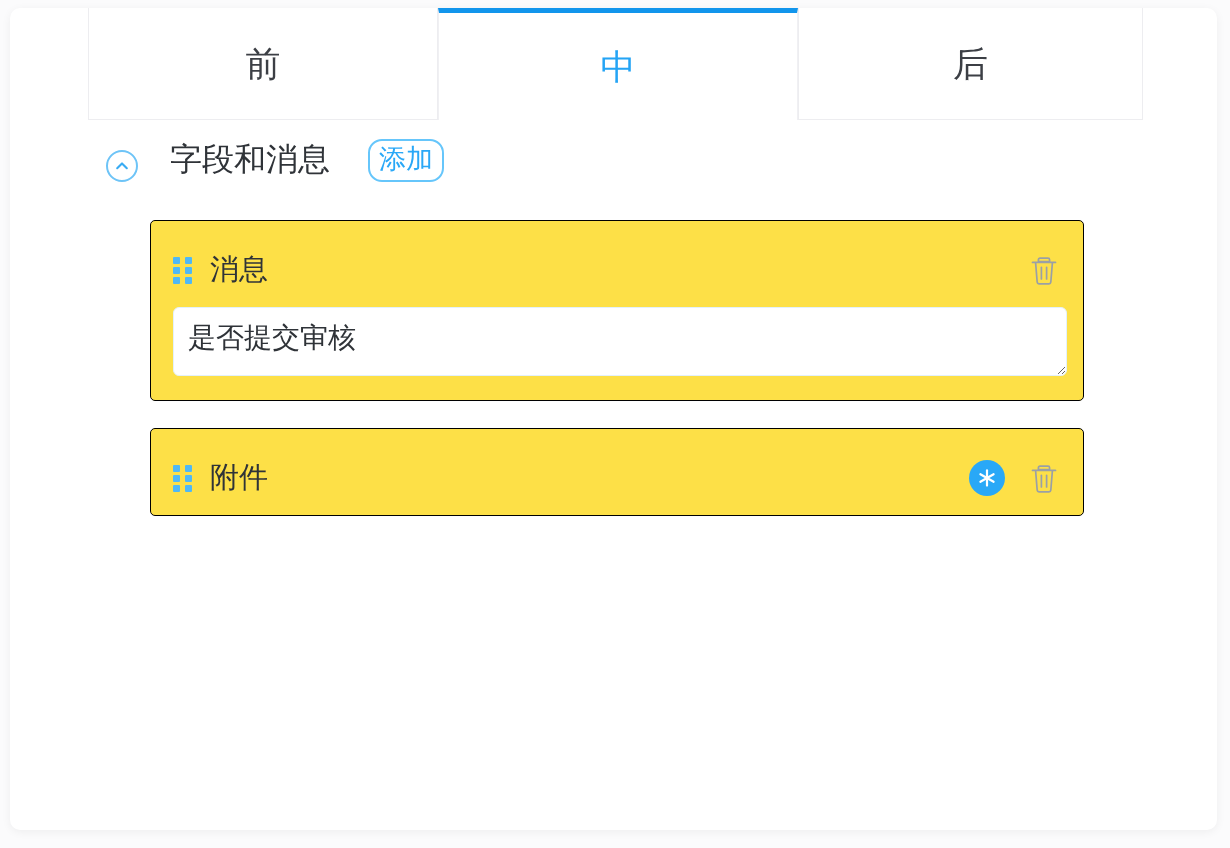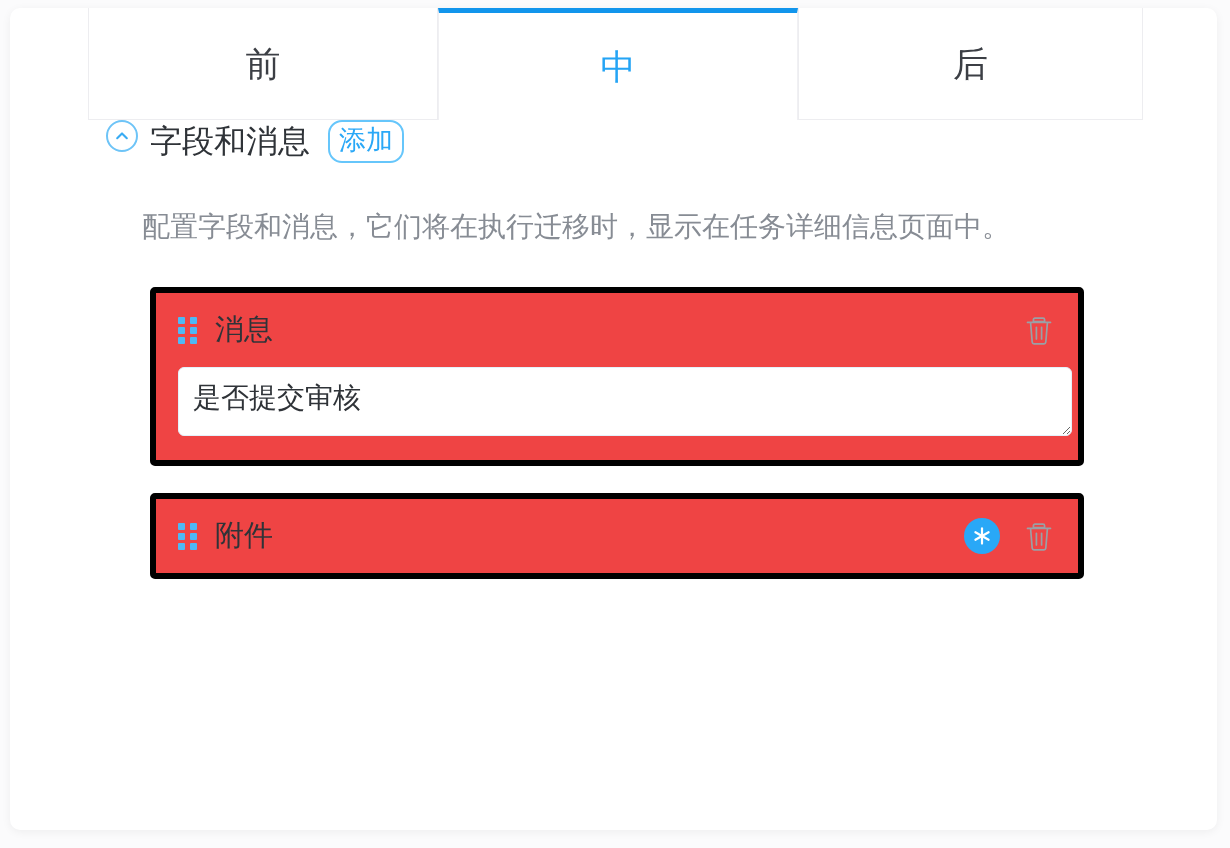--- a/index.html
+++ b/index.html
@@ -68,23 +68,24 @@
 
   
   .section {
     position: absolute;
     left: 0;
     top: 112px;
     right: 0;
   }
   .section-head {
     display: flex;
-    align-items: flex-start;
+    align-items: flex-end;
     padding-left: 96px;
     height: 62px;
+    gap: 20px;
   }
   .collapse-icon {
     width: 32px;
     height: 32px;
     border-radius: 50%;
     border: 2px solid #6ec4f7;
     display: flex;
     align-items: center;
     justify-content: center;
     box-sizing: border-box;
@@ -119,25 +120,25 @@
     color: #878c94;
   }
 
   
   .cards {
     margin: 38px 0 0 140px;
     width: 934px;
   }
   .card {
     box-sizing: border-box;
-    border: 6px solid #000000;
+    border: 1px solid #000000;
     border-radius: 5px;
-    background: #ef4444;
+    background: #fde047;
     margin-bottom: 27px;
-    padding: 0 22px 0 22px;
+    padding: 12px 22px 0 22px;
     box-shadow: 0 1px 2px rgba(0,0,0,0.012);
   }
   .card-head {
     display: flex;
     align-items: center;
     height: 74px;
   }
   .drag-handle {
     width: 19px;
     height: 27px;
@@ -232,21 +233,20 @@
     <div class="section-head">
       <span class="collapse-icon">
         <svg width="18" height="18" viewBox="0 0 18 18" aria-hidden="true">
           <path d="M4.2 11.2 L9 6.4 L13.8 11.2" fill="none" stroke="#38abf3" stroke-width="2.1" stroke-linecap="round" stroke-linejoin="round"></path>
         </svg>
       </span>
       <span class="section-title">字段和消息</span>
       <button class="add-btn">添加</button>
     </div>
 
-    <p class="section-desc">配置字段和消息，它们将在执行迁移时，显示在任务详细信息页面中。</p>
 
     <div class="cards">
 
       <div class="card">
         <div class="card-head">
           <span class="drag-handle">
             <i></i>
               <i></i>
               <i></i>
               <i></i>

